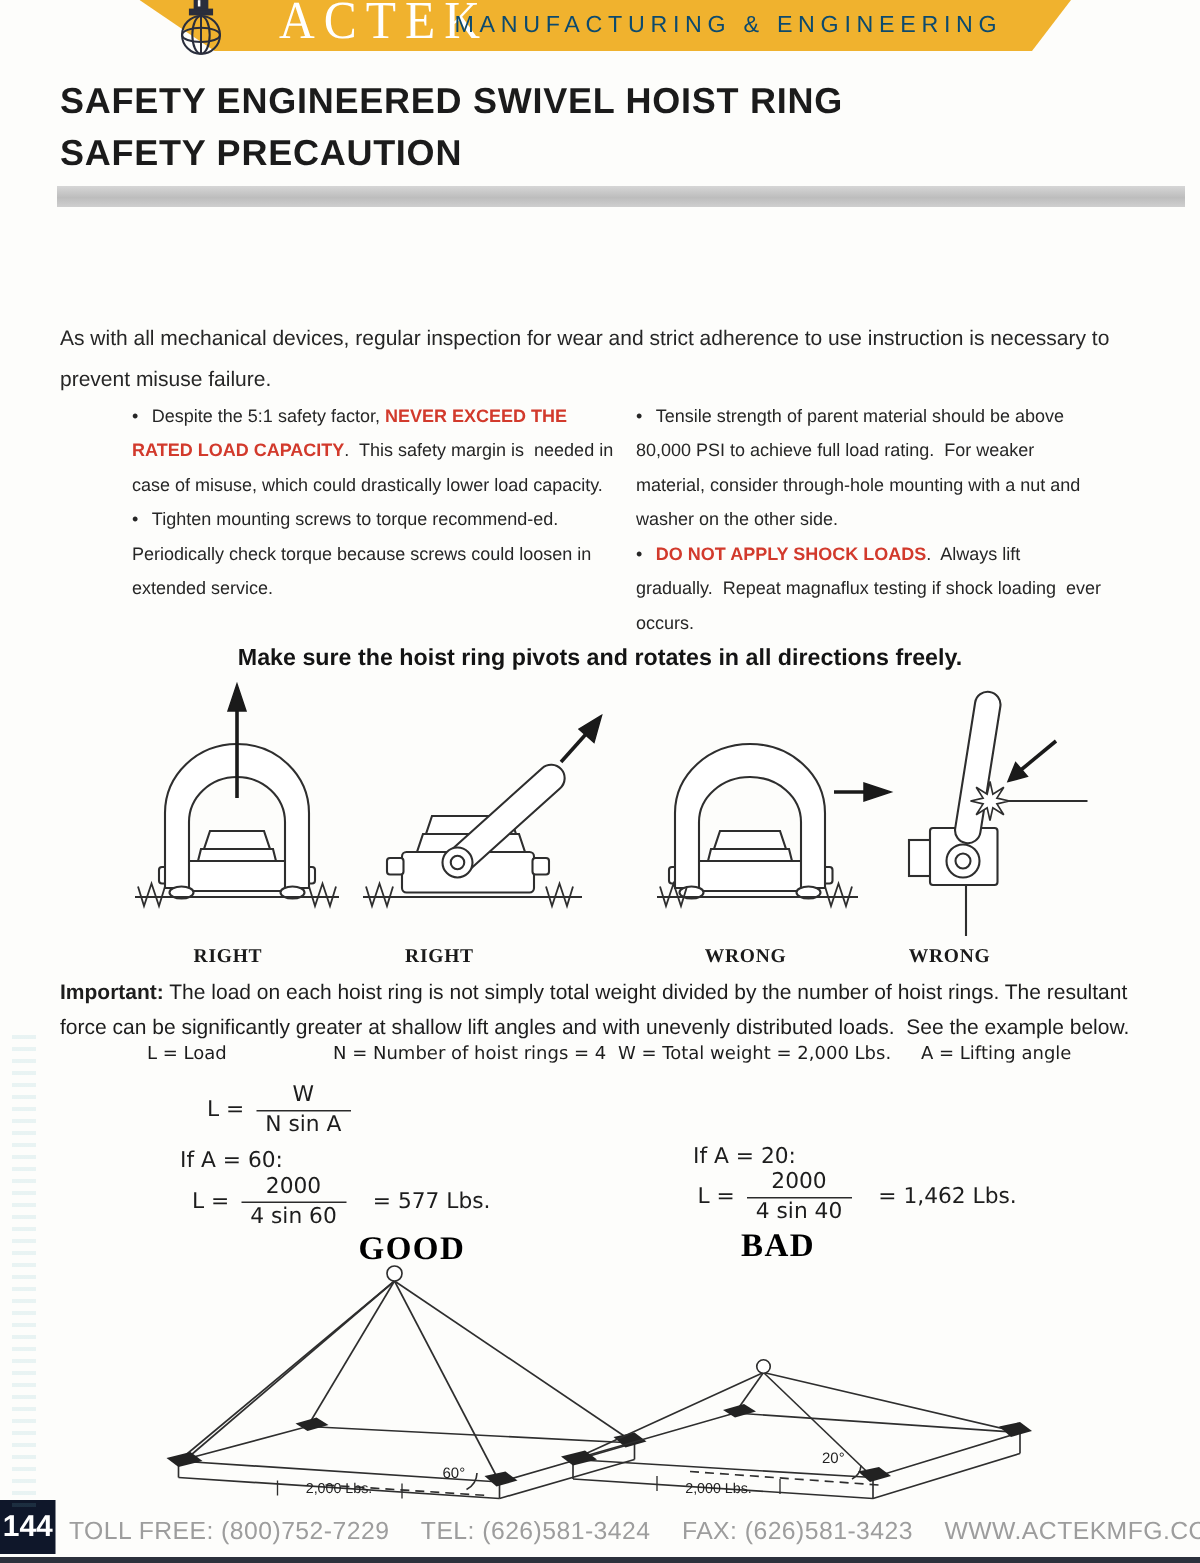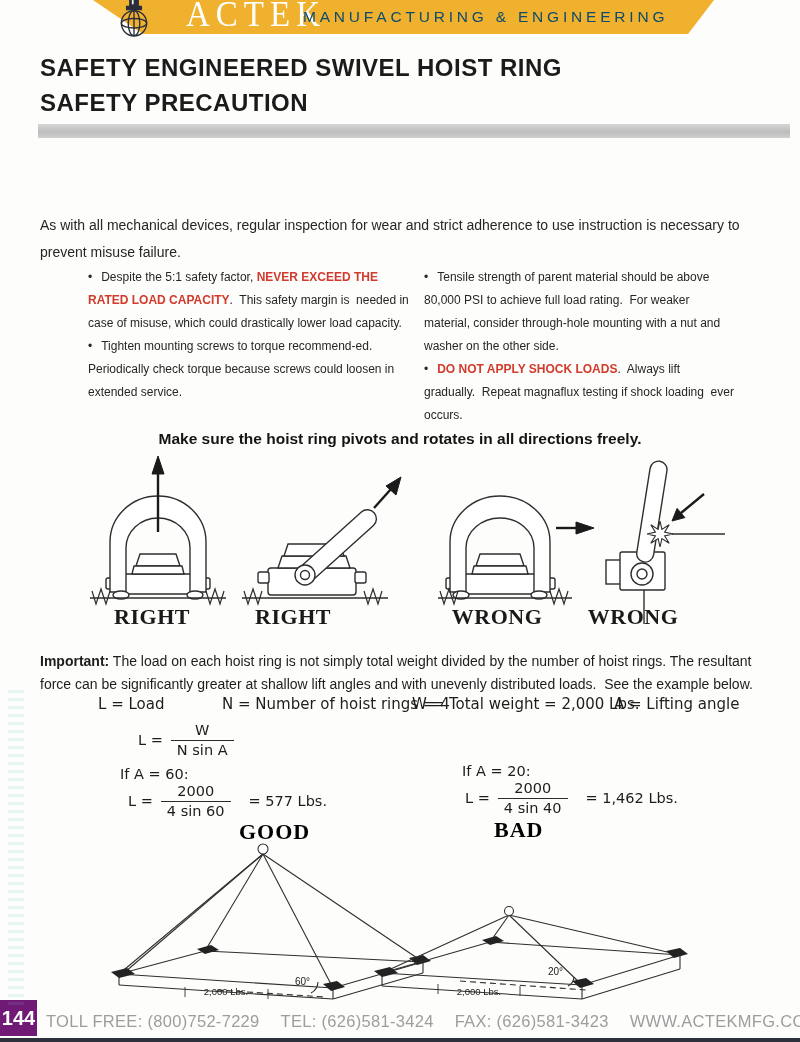--- a/index.html
+++ b/index.html
@@ -39,38 +39,38 @@
   .col-left{left:88px;width:322px;}
   .col-right{left:424px;width:312px;}
   .bullet{margin:0;}
   .bmark{margin-right:9px;}
   .red{color:#D23A2C;font-weight:bold;}
   
   .pivot-note{position:absolute;left:0;top:430px;width:800px;text-align:center;font-size:15.5px;font-weight:bold;color:#141414;}
   
   .fig{position:absolute;}
   .fig-label{
-    position:absolute;top:604px;transform:translateX(-50%);
-    font-family:"Liberation Serif",serif;font-weight:bold;font-size:22px;color:#1a1a1a;letter-spacing:.5px;
+    position:absolute;top:629px;transform:translateX(-50%);
+    font-family:"Liberation Serif",serif;font-weight:bold;font-size:13px;color:#1a1a1a;letter-spacing:.5px;
   }
   
   .important{position:absolute;left:40px;top:650px;width:742px;font-size:14px;line-height:23px;color:#1d1d1d;}
   .important b{font-weight:bold;}
-  .vars span{position:absolute;top:695px;font-family:"DejaVu Sans",sans-serif;font-size:15px;color:#1d1d1d;}
+  .vars span{position:absolute;top:695px;font-family:"DejaVu Sans",sans-serif;font-size:12px;color:#1d1d1d;}
   .v0{left:98px;} .v1{left:222px;} .v2{left:412px;} .v3{left:614px;}
   .frow{position:absolute;display:flex;align-items:center;font-family:"DejaVu Sans",sans-serif;font-size:14.5px;color:#1d1d1d;}
   .frac{display:inline-flex;flex-direction:column;text-align:center;margin:0 8px;line-height:1.15;}
   .frac .num{padding:0 12px 1px;border-bottom:1.6px solid #2b2b2b;}
   .frac .den{padding:1px 6px 0;}
   .cond{position:absolute;font-family:"DejaVu Sans",sans-serif;font-size:14.5px;color:#1d1d1d;}
   .verdict{position:absolute;font-family:"Liberation Serif",serif;font-weight:bold;font-size:22px;letter-spacing:1px;color:#000000;}
   .result{margin-left:10px;}
   
   .pagebox{
-    position:absolute;left:0;top:1000px;width:37px;height:36px;background:#701a75;
+    position:absolute;left:0;top:1000px;width:37px;height:36px;background:#0f172a;
     display:flex;align-items:center;justify-content:center;
     color:#fff;font-size:20px;font-weight:bold;
   }
   .footer{
     position:absolute;left:46px;top:1012px;display:flex;gap:21px;
     font-size:16.5px;color:#9d9d9d;letter-spacing:.3px;white-space:nowrap;
   }
   .bottom-strip{position:absolute;left:0;top:1038px;width:800px;height:4px;background:#2c313c;}
   .scan-noise{
     position:absolute;left:8px;top:690px;width:16px;height:320px;pointer-events:none;

